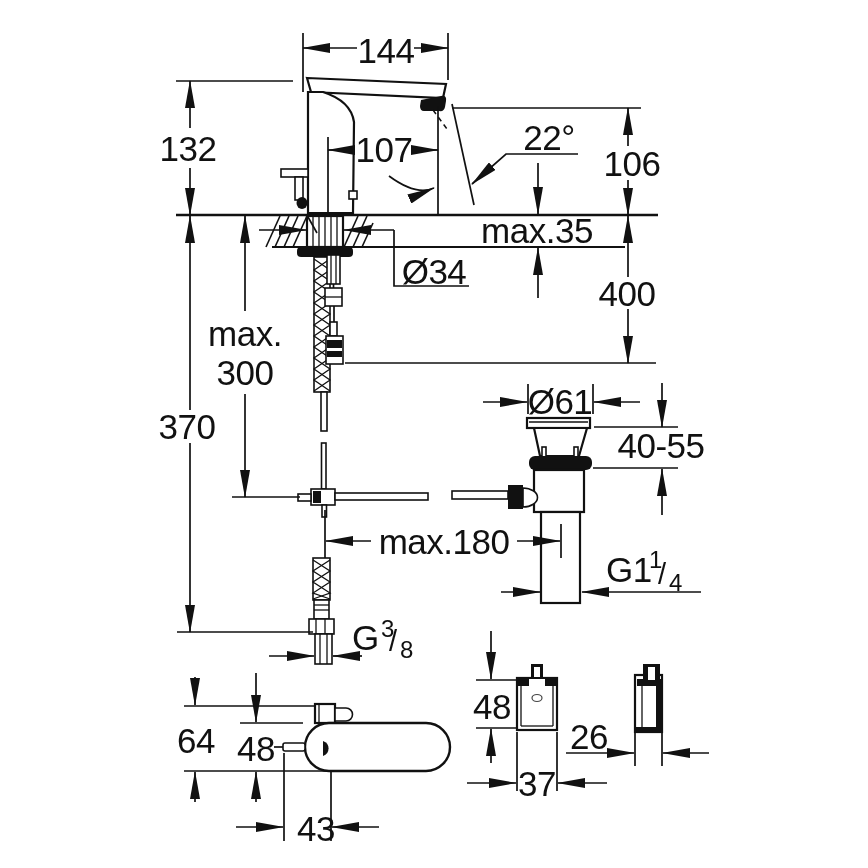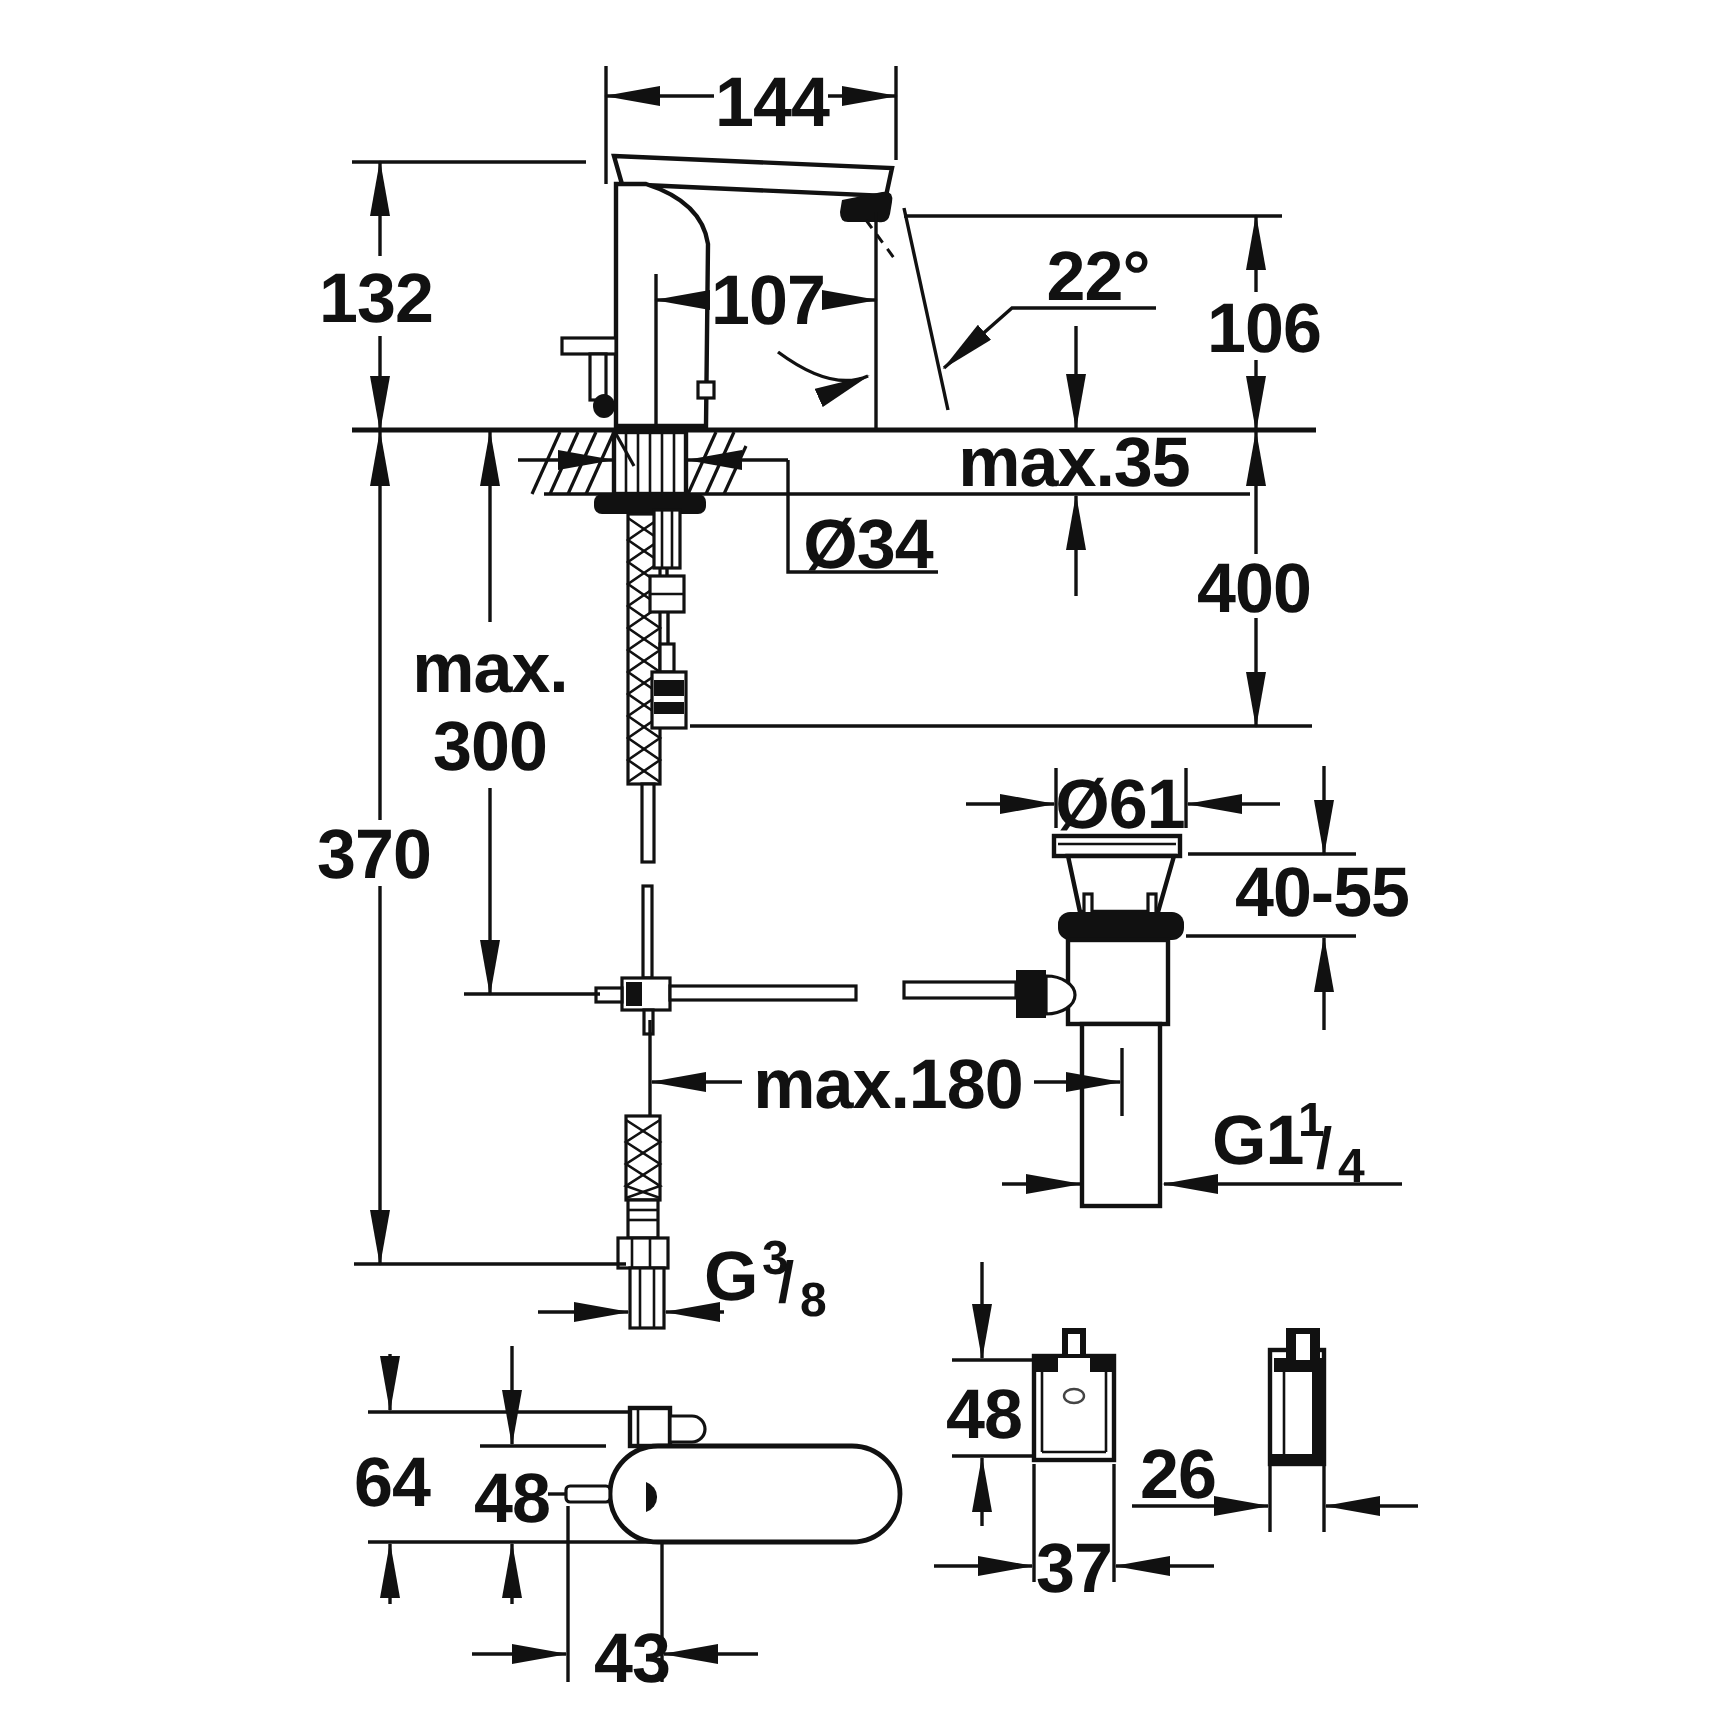--- a/index.html
+++ b/index.html
@@ -1,16 +1,16 @@
 <!DOCTYPE html>
 <html><head>
 <meta charset="utf-8">
 <style>
   html,body{margin:0;padding:0;background:#fff;}
-  #canvas{position:relative;width:868px;height:868px;background:#ffffff;overflow:hidden;font-weight:bold;}
+  #canvas{position:relative;width:868px;height:868px;background:#ffffff;overflow:hidden;}
   svg{display:block;}
   svg text{font-family:"Liberation Sans",sans-serif;font-size:35px;fill:#111;letter-spacing:-0.5px;}
   text.mid{text-anchor:middle;}
   text.sup{font-size:24px;}
   text.frac{font-size:29px;}
   .ln{stroke:#111;stroke-width:1.7;fill:none;}
   .ref{stroke:#111;stroke-width:1.8;fill:none;}
   .thick{stroke:#111;stroke-width:2.4;fill:none;}
   .obj{stroke:#111;stroke-width:2.2;fill:#ffffff;}
   .objthin{stroke:#111;stroke-width:1.6;fill:#ffffff;}

